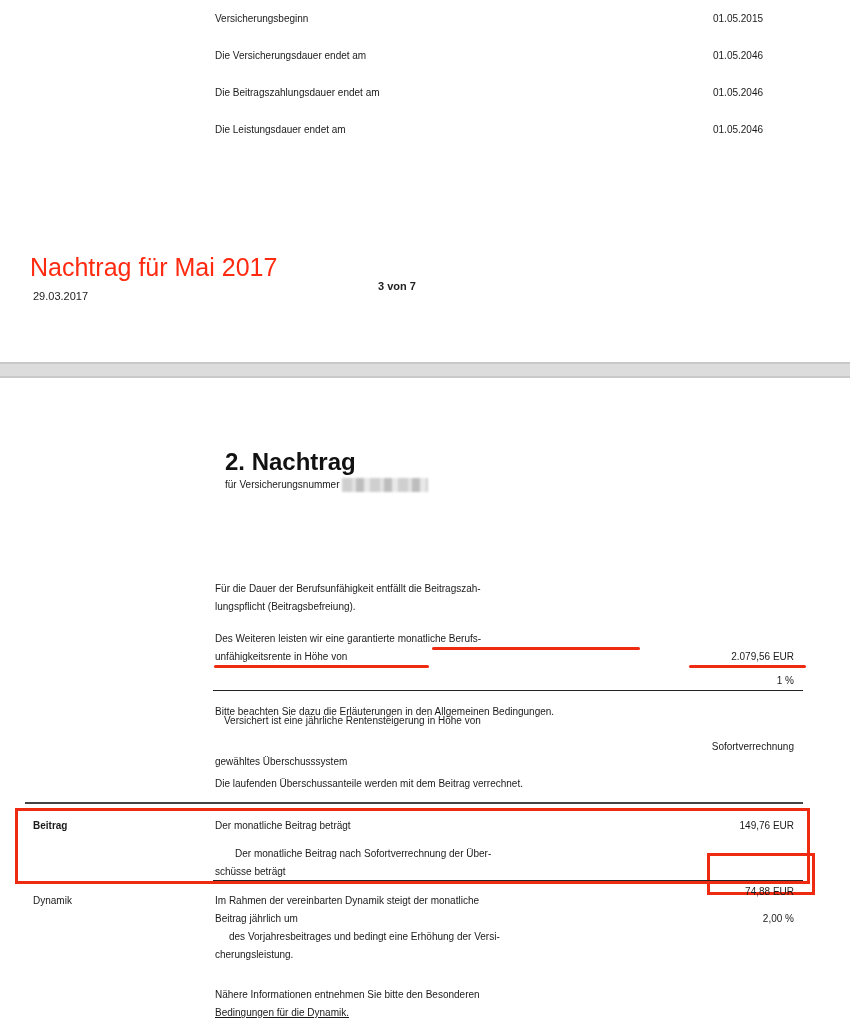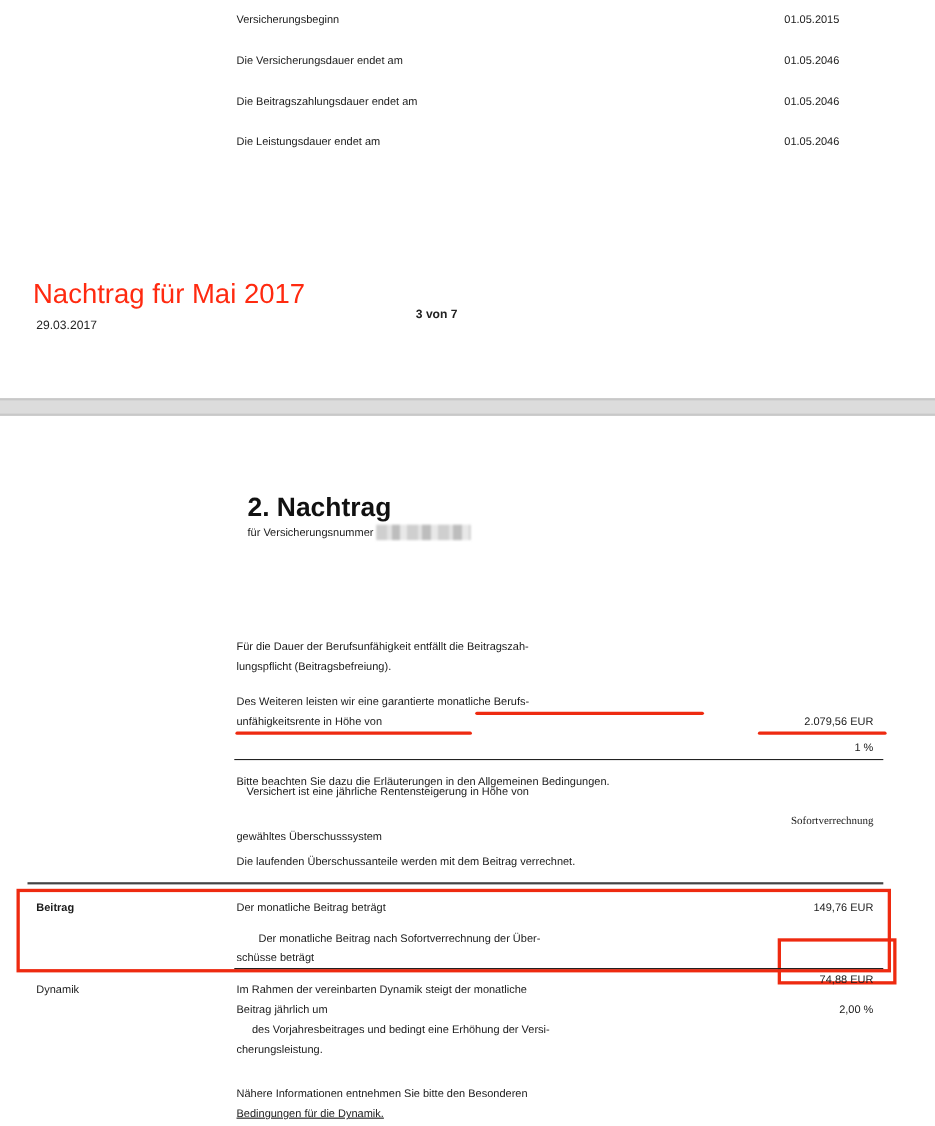--- a/index.html
+++ b/index.html
@@ -80,21 +80,21 @@
   <div class="abs t15 right" style="right:56px;top:648px;">2.079,56 EUR</div>
   <div class="red-underline" style="left:689px;top:665px;width:117px;"></div>
 
   <div class="abs t15" style="left:224px;top:672px;margin-top:40px;">Versichert ist eine jährliche Rentensteigerung in Höhe von</div>
   <div class="abs t15 right" style="right:56px;top:672px;">1 %</div>
   <div class="rule" style="left:213px;top:690px;width:590px;"></div>
 
   <div class="abs t15" style="left:215px;top:703px;">Bitte beachten Sie dazu die Erläuterungen in den Allgemeinen Bedingungen.</div>
 
   <div class="abs t15" style="left:215px;top:738px;margin-top:15px;">gewähltes Überschusssystem</div>
-  <div class="abs t15 right" style="right:56px;top:738px;font-family:Liberation Serif, serif;">Sofortverrechnung</div>
+  <div class="abs t15 right" style="right:56px;top:738px;">Sofortverrechnung</div>
 
   <div class="abs t15" style="left:215px;top:775px;">Die laufenden Überschussanteile werden mit dem Beitrag verrechnet.</div>
 
   <div class="rule-thick" style="left:25px;top:802px;width:778px;"></div>
 
   <div class="red-box" style="left:15px;top:808px;width:795px;height:76px;"></div>
   <div class="red-box" style="left:707px;top:853px;width:108px;height:42px;"></div>
 
   <div class="abs t15 bold" style="left:33px;top:817px;">Beitrag</div>
   <div class="abs t15" style="left:215px;top:817px;">Der monatliche Beitrag beträgt</div>

